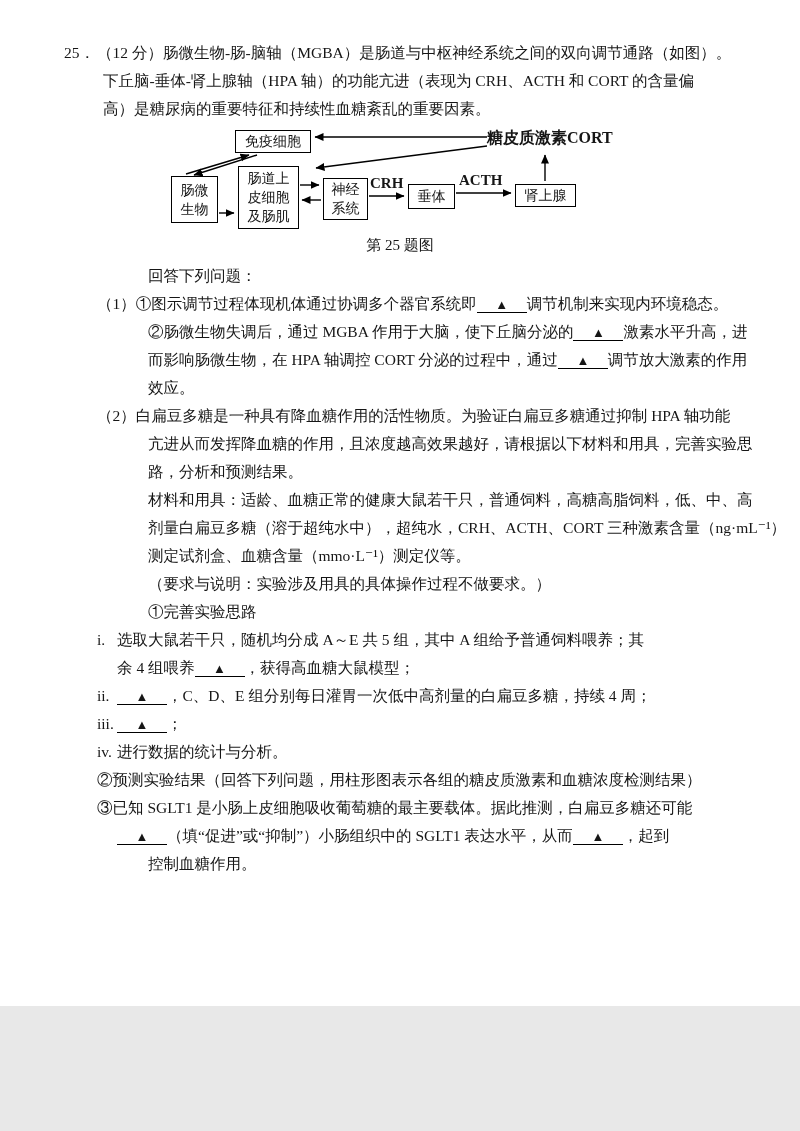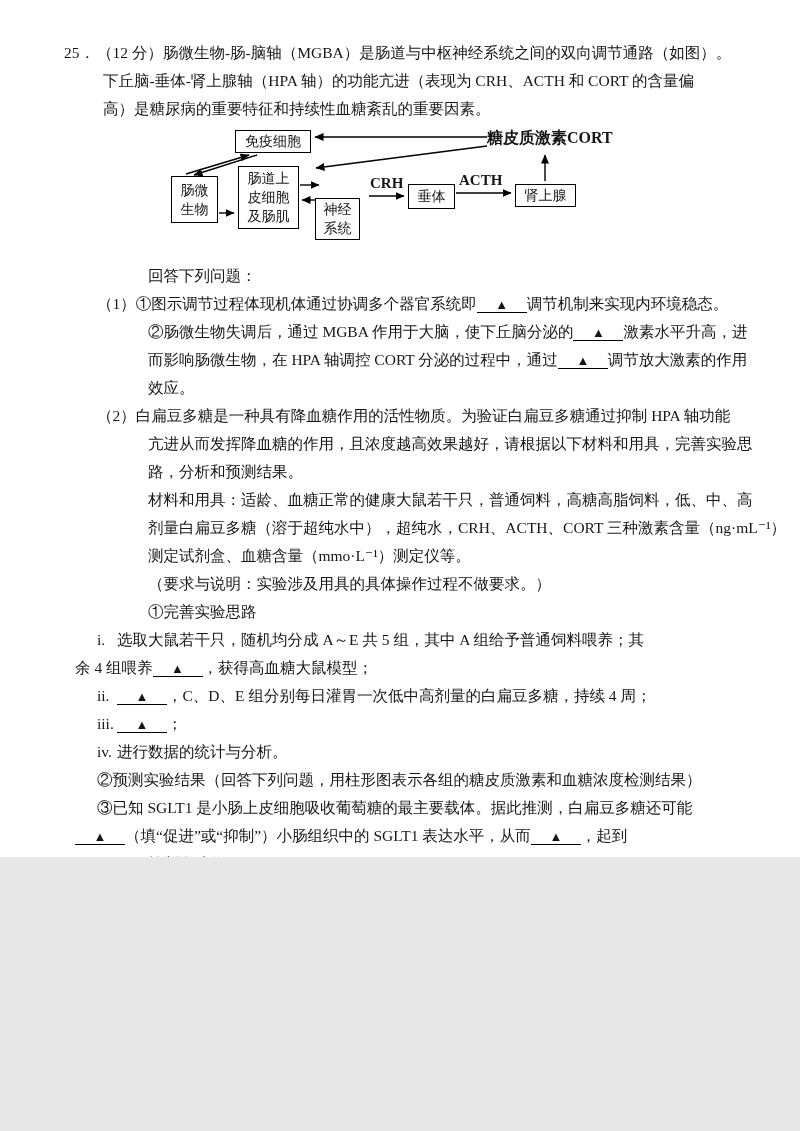--- a/index.html
+++ b/index.html
@@ -1,17 +1,17 @@
 <!DOCTYPE html>
 <html><head>
 <meta charset="utf-8">
 <style>
   html,body {margin:0; padding:0; background:#e8e8e8;}
   .page {
-    position:relative; width:800px; height:857px; margin:0 auto;
+    position:relative; width:800px; height:1006px; margin:0 auto;
     background:#ffffff; color:#161616;
     font-family:"Liberation Serif","DejaVu Serif",serif;
     overflow:hidden;
   }
   .l {white-space:nowrap; font-size:15.5px; line-height:28px; height:28px;}
   .sec-intro {position:absolute; top:39px; left:0; width:100%;}
   .pl-num  {padding-left:64px;}
   .pl-body {padding-left:103px;}
   .qnum {display:inline-block; min-width:33px;}
 
@@ -25,21 +25,21 @@
   }
   .dlabel {position:absolute; font-weight:bold; font-size:15px; line-height:17px;}
   .cort   {font-size:16px;}
   .dcap   {position:absolute; left:0; top:109px; width:470px; text-align:center; font-size:15px;}
 
   
   .sec-body {position:absolute; top:262px; left:0; width:100%;}
   .pl-mk   {padding-left:97px;}
   .pl-txt  {padding-left:100px;margin-left:48px;}
   .pl-rom  {padding-left:97px;font-family:Liberation Serif, serif;}
-  .pl-cont {padding-left:75px;}
+  .pl-cont {padding-left:117px;}
   .rm {display:inline-block; min-width:20px;}
   .bl {
     display:inline-block; min-width:46px; padding:0 2px;
     border-bottom:1.5px solid #000;
     text-align:center; font-size:13px; line-height:15px;
   }
 </style>
 </head>
 <body>
 
@@ -74,33 +74,34 @@
       </div>
     <div class="dbox" style="left:6px; top:49px; width:47px; height:47px;">
         <span>肠微</span>
         <span>生物</span>
       </div>
     <div class="dbox" style="left:73px; top:39px; width:61px; height:63px;">
         <span>肠道上</span>
         <span>皮细胞</span>
         <span>及肠肌</span>
       </div>
-    <div class="dbox" style="left:150px; top:51px; width:45px; height:42px;margin-top:20px;">
+    <div class="dbox" style="left:158px; top:51px; width:45px; height:42px;">
         <span>神经</span>
         <span>系统</span>
       </div>
     <div class="dbox" style="left:243px; top:57px; width:47px; height:25px;">
         <span>垂体</span>
       </div>
     <div class="dbox" style="left:350px; top:57px; width:61px; height:23px;">
         <span>肾上腺</span>
       </div>
     <div class="dlabel" style="left:205px; top:48px;">CRH</div>
     <div class="dlabel" style="left:294px; top:45px;">ACTH</div>
     <div class="dlabel cort" style="left:322px; top:2px;">糖皮质激素CORT</div>
+    <div class="dcap">第 25 题图</div>
   </div>
 
   <div class="sec-body">
     <div class="l pl-txt"><span>回答下列问题：</span></div>
 
     <div class="l pl-mk"><span>（1）</span><span>①图示调节过程体现机体通过协调多个器官系统即</span><span class="bl"><span>▲</span></span><span>调节机制来实现内环境稳态。</span></div>
     <div class="l pl-txt"><span>②肠微生物失调后，通过 MGBA 作用于大脑，使下丘脑分泌的</span><span class="bl"><span>▲</span></span><span>激素水平升高，进</span></div>
     <div class="l pl-txt"><span>而影响肠微生物，在 HPA 轴调控 CORT 分泌的过程中，通过</span><span class="bl"><span>▲</span></span><span>调节放大激素的作用</span></div>
     <div class="l pl-txt"><span>效应。</span></div>
 

